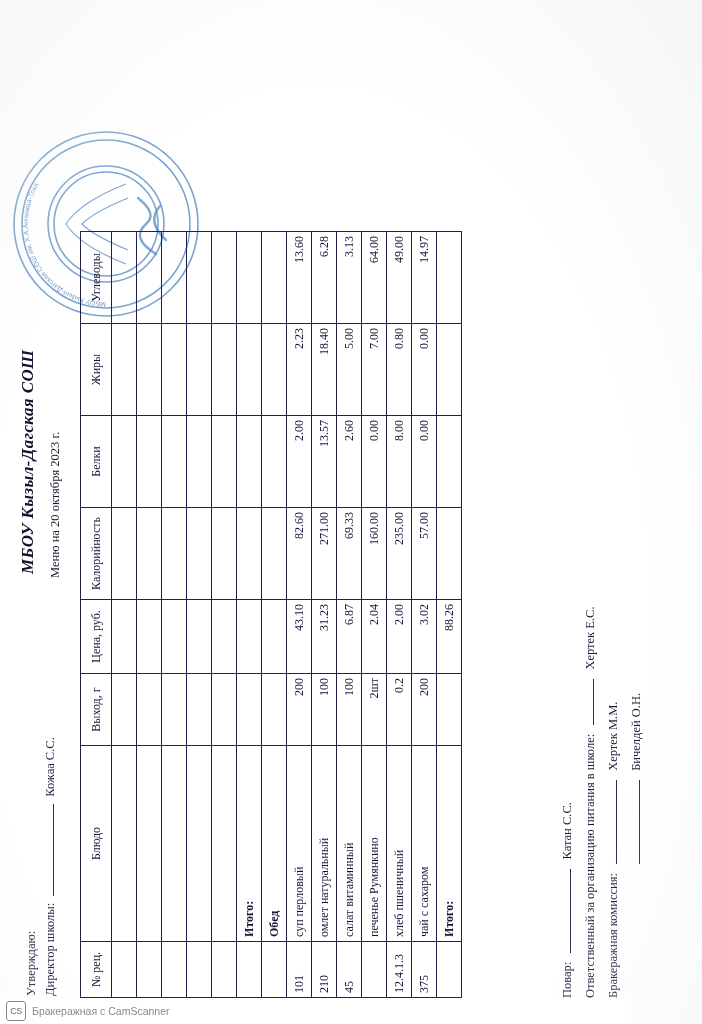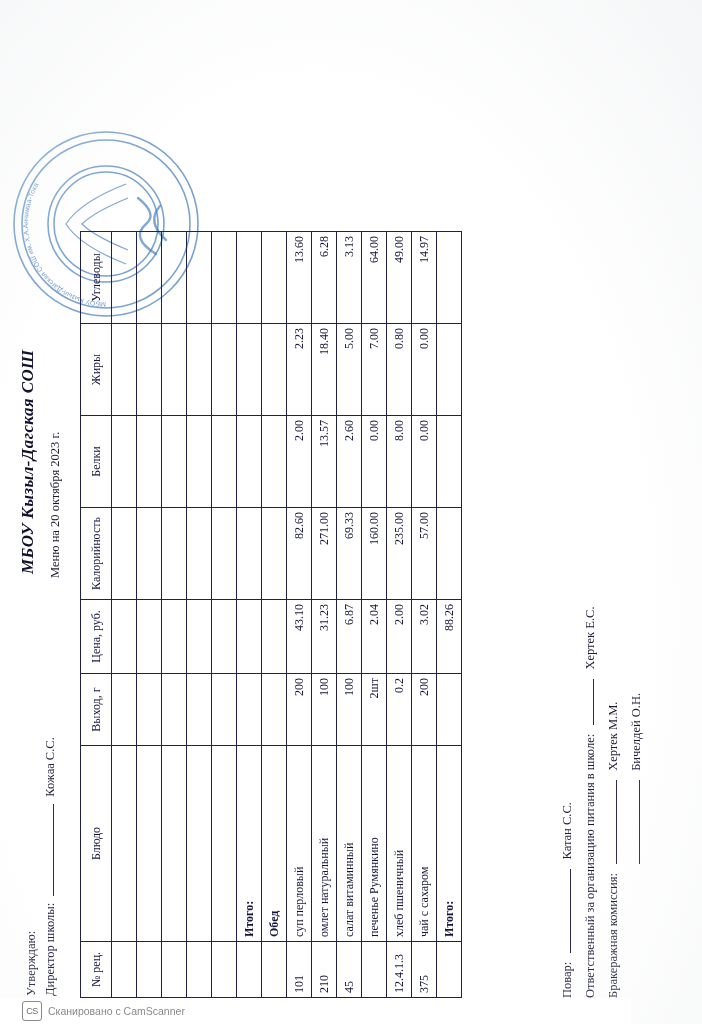--- a/index.html
+++ b/index.html
@@ -150,21 +150,21 @@
   .cs-bar {
     position: absolute;
     left: 0;
     bottom: 0;
     width: 631px;
     height: 26px;
     background: #ffffff;
     display: flex;
     align-items: center;
     gap: 6px;
-    padding-left: 22px;
+    padding-left: 6px;
     box-sizing: border-box;
   }
   .cs-logo {
     width: 18px; height: 18px;
     border: 1.6px solid #8a8a8a;
     border-radius: 3px;
     font-size: 9px;
     font-family: "Liberation Sans", sans-serif;
     color: #6e6e6e;
     display: flex; align-items: center; justify-content: center;
@@ -404,14 +404,14 @@
       <span class="sig"></span>
       <span>Бичелдей О.Н.</span>
     </div>
   </div>
 
   <div class="scan-tint"></div>
 </div>
 
 <div class="cs-bar">
   <div class="cs-logo">CS</div>
-  <div class="cs-text">Сканировано с CamScanner</div>
+  <div class="cs-text">Бракеражная с CamScanner</div>
 </div>
 
 </body></html>

